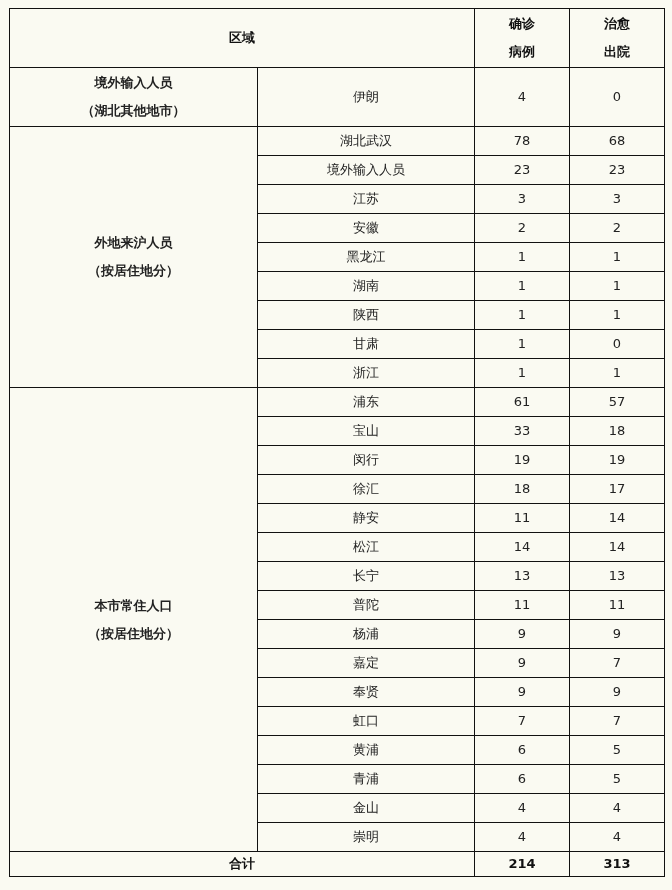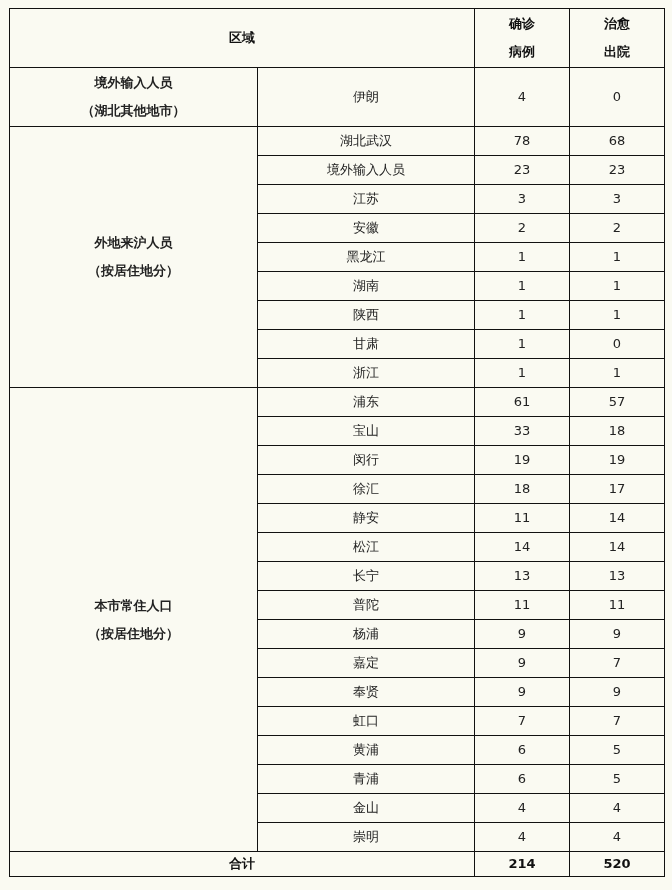--- a/index.html
+++ b/index.html
@@ -204,16 +204,16 @@
       <tr class="row">
         <td>崇明</td>
         <td>4</td>
         <td>4</td>
       </tr>
     </tbody>
   <tfoot>
     <tr class="foot">
       <td colspan="2">合计</td>
       <td>214</td>
-      <td>520</td>
+      <td>313</td>
     </tr>
   </tfoot>
 </table>
 
 </body></html>

